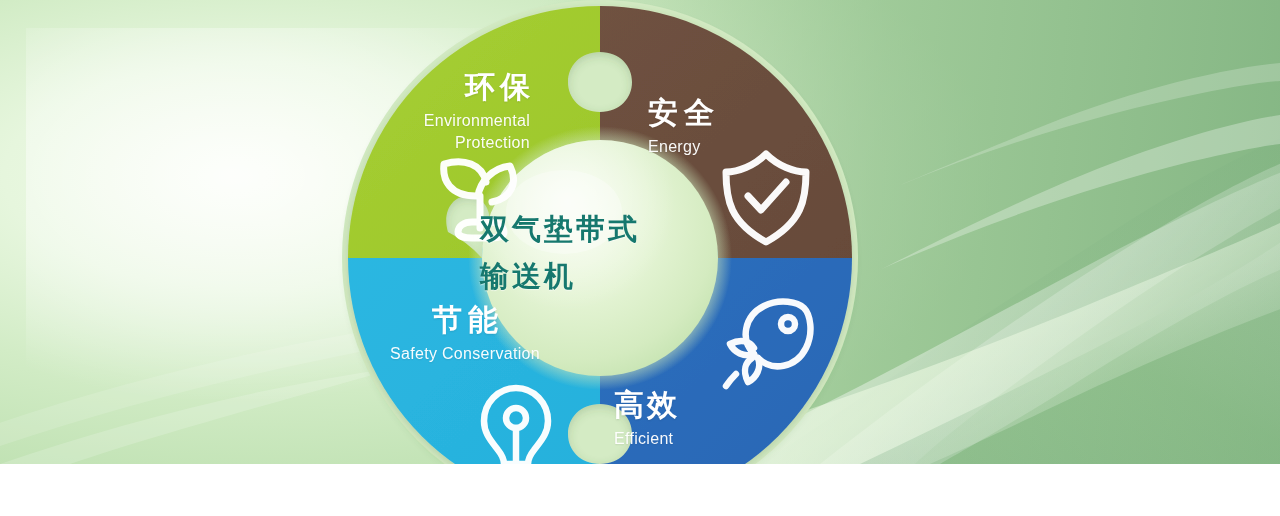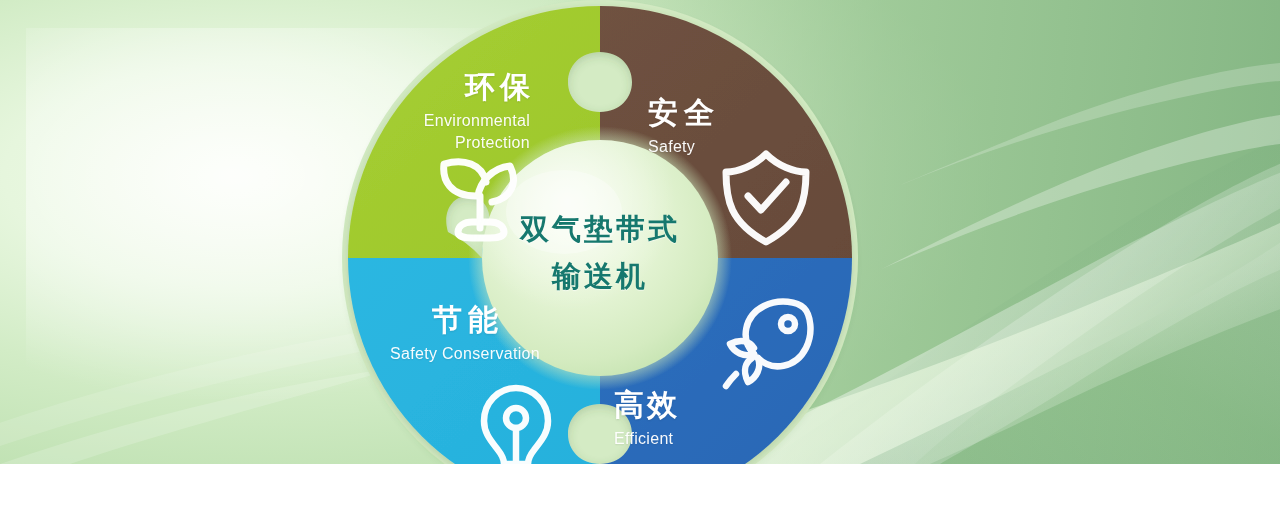--- a/index.html
+++ b/index.html
@@ -88,21 +88,21 @@
   #lbl-env .cn  { letter-spacing: 5px; margin-right: -5px; }
   #lbl-safe .cn { letter-spacing: 6px; }
   #lbl-ener .cn { letter-spacing: 6px; margin-right: -6px; text-align: center; }
   #lbl-eff .cn  { letter-spacing: 3px; margin-right: -3px; }
 
   .core-text {
     position: absolute;
     left: 480px;
     top: 206px;
     width: 240px;
-    text-align: center;
+    text-align: left;
     color: #16786e;
     font-weight: bold;
     font-size: 29px;
     letter-spacing: 3px;
     line-height: 1.62;
     pointer-events: none;
     text-shadow: 0 1px 1px rgba(255,255,255,0.55);
   }
   .core-text span { display: block; }
 </style>
@@ -321,21 +321,21 @@
   </div>
 
   <div class="lbl" id="lbl-env">
     <span class="cn">环保</span>
     <span class="en">Environmental
 Protection</span>
   </div>
 
   <div class="lbl" id="lbl-safe">
     <span class="cn">安全</span>
-    <span class="en">Safety</span>
+    <span class="en">Energy</span>
   </div>
 
   <div class="lbl" id="lbl-ener">
     <span class="cn">节能</span>
     <span class="en">Safety Conservation</span>
   </div>
 
   <div class="lbl" id="lbl-eff">
     <span class="cn">高效</span>
     <span class="en">Efficient</span>

